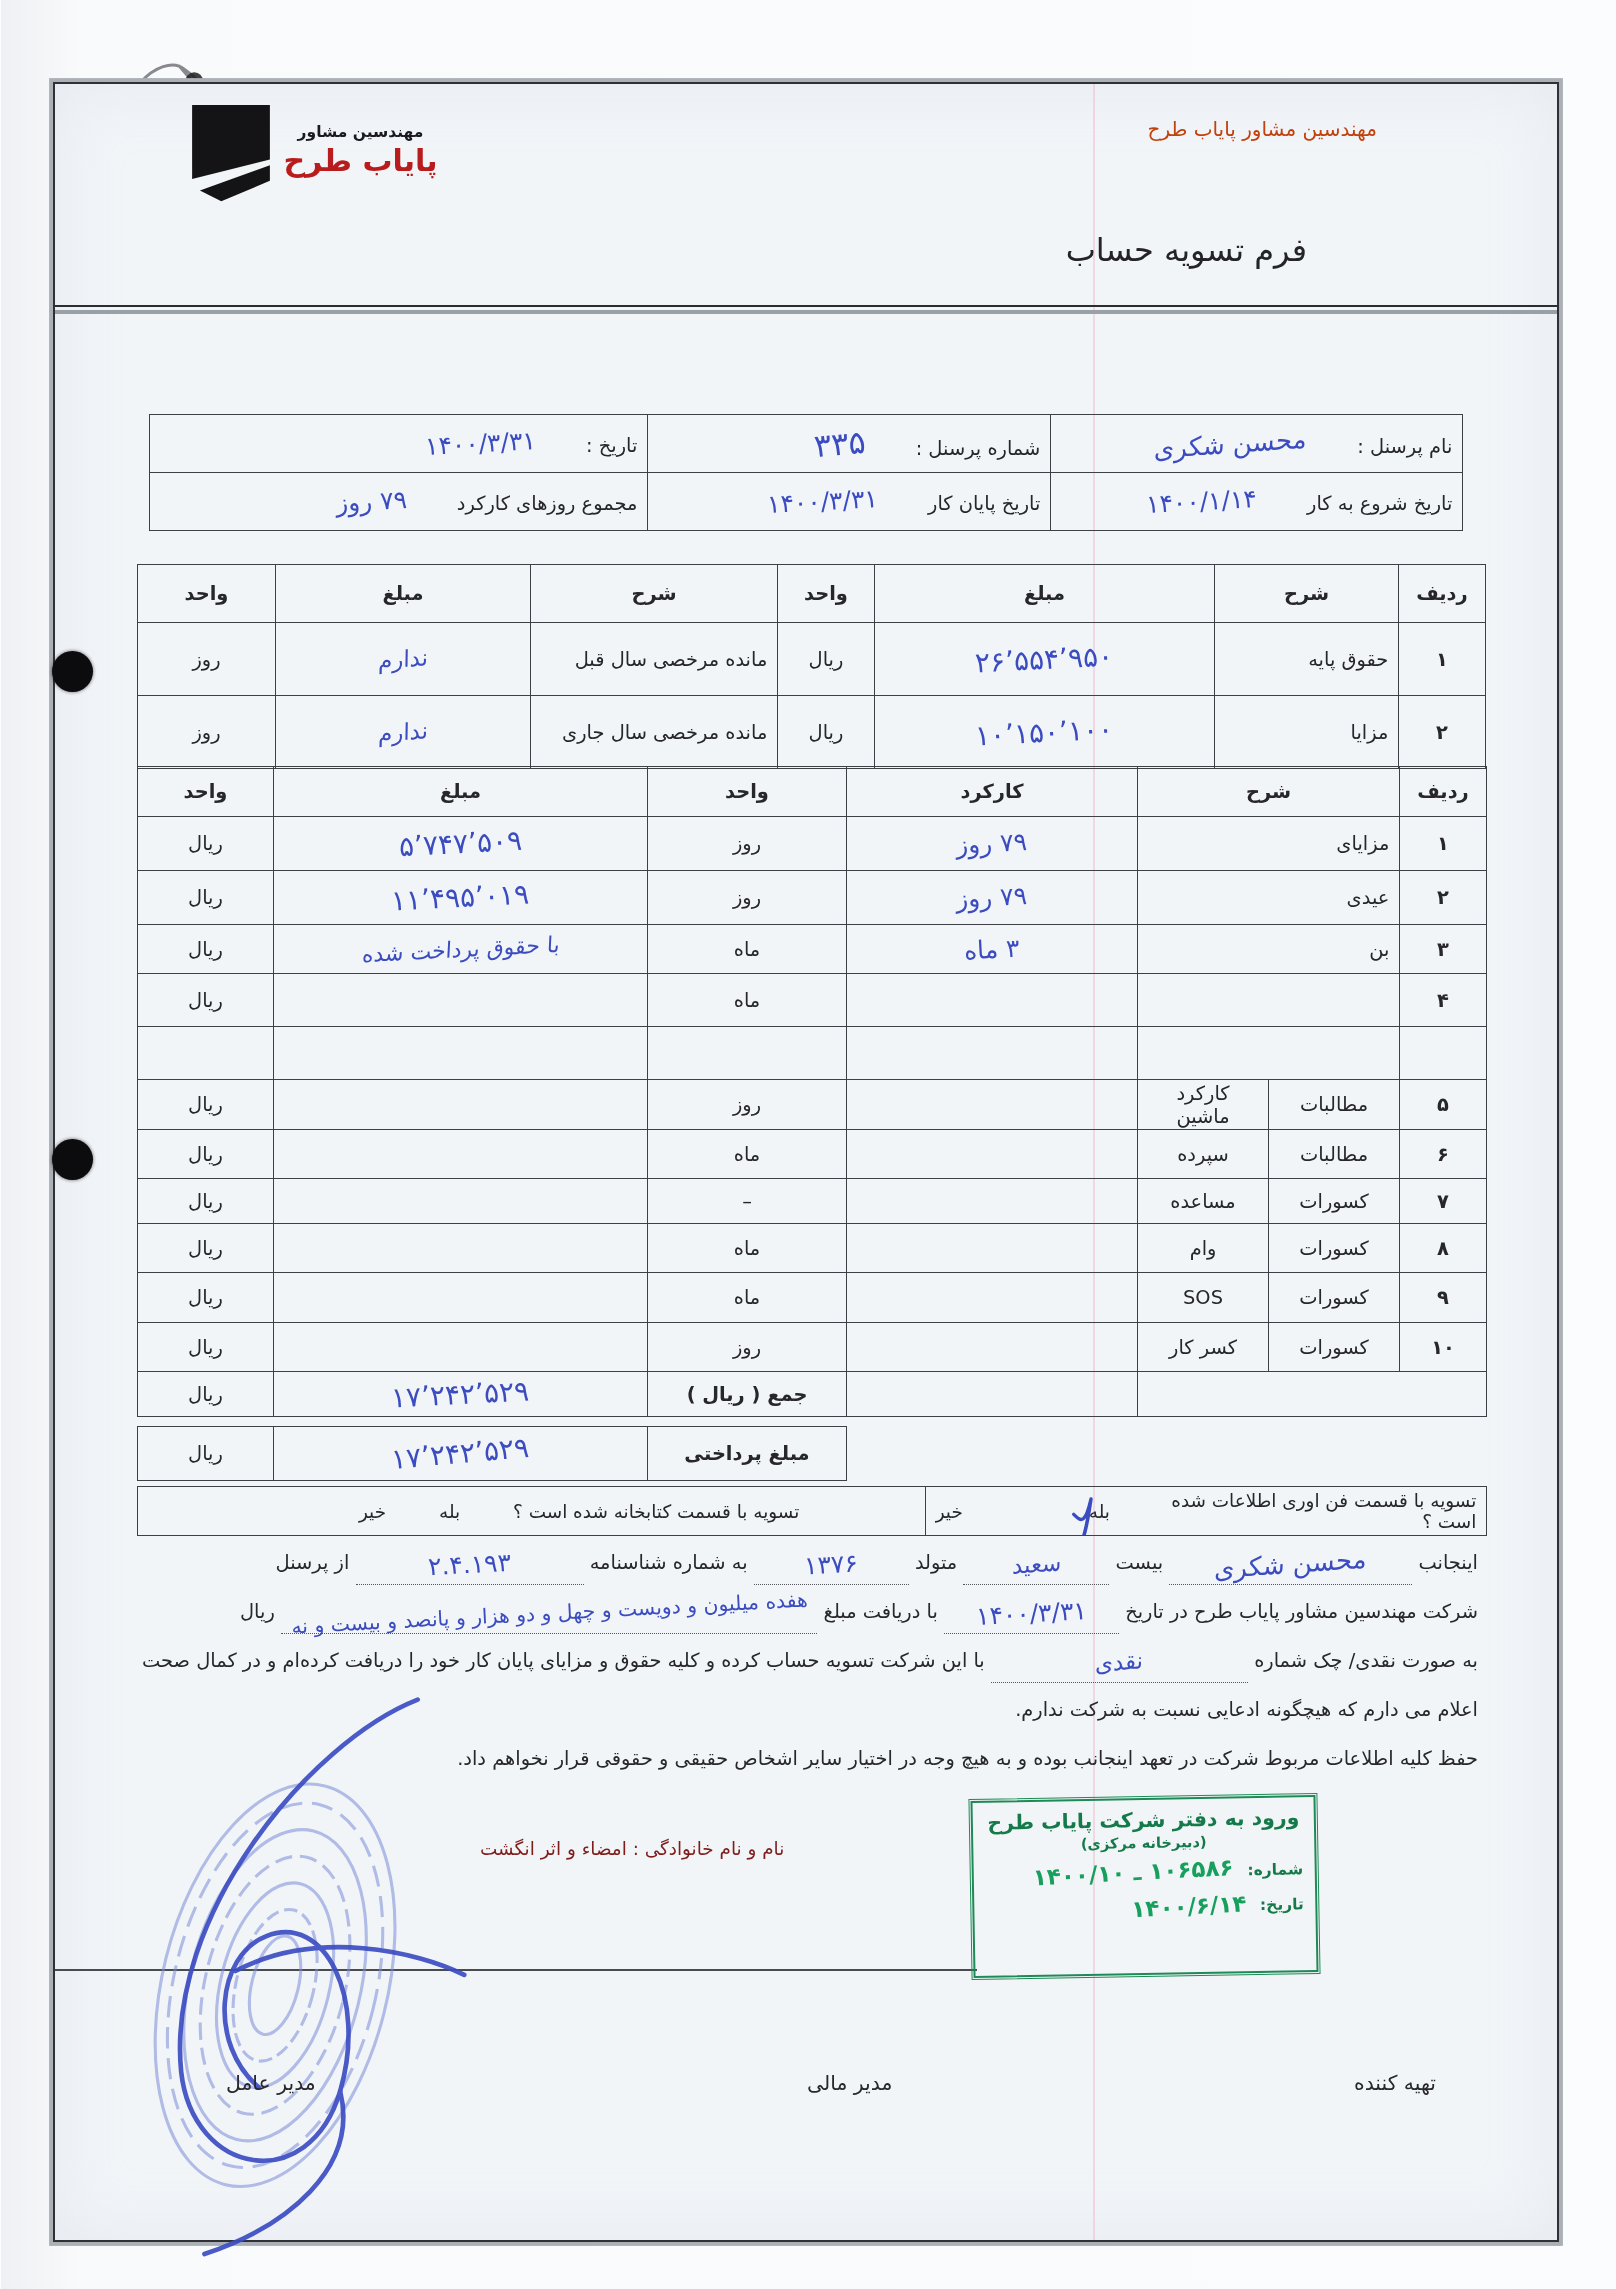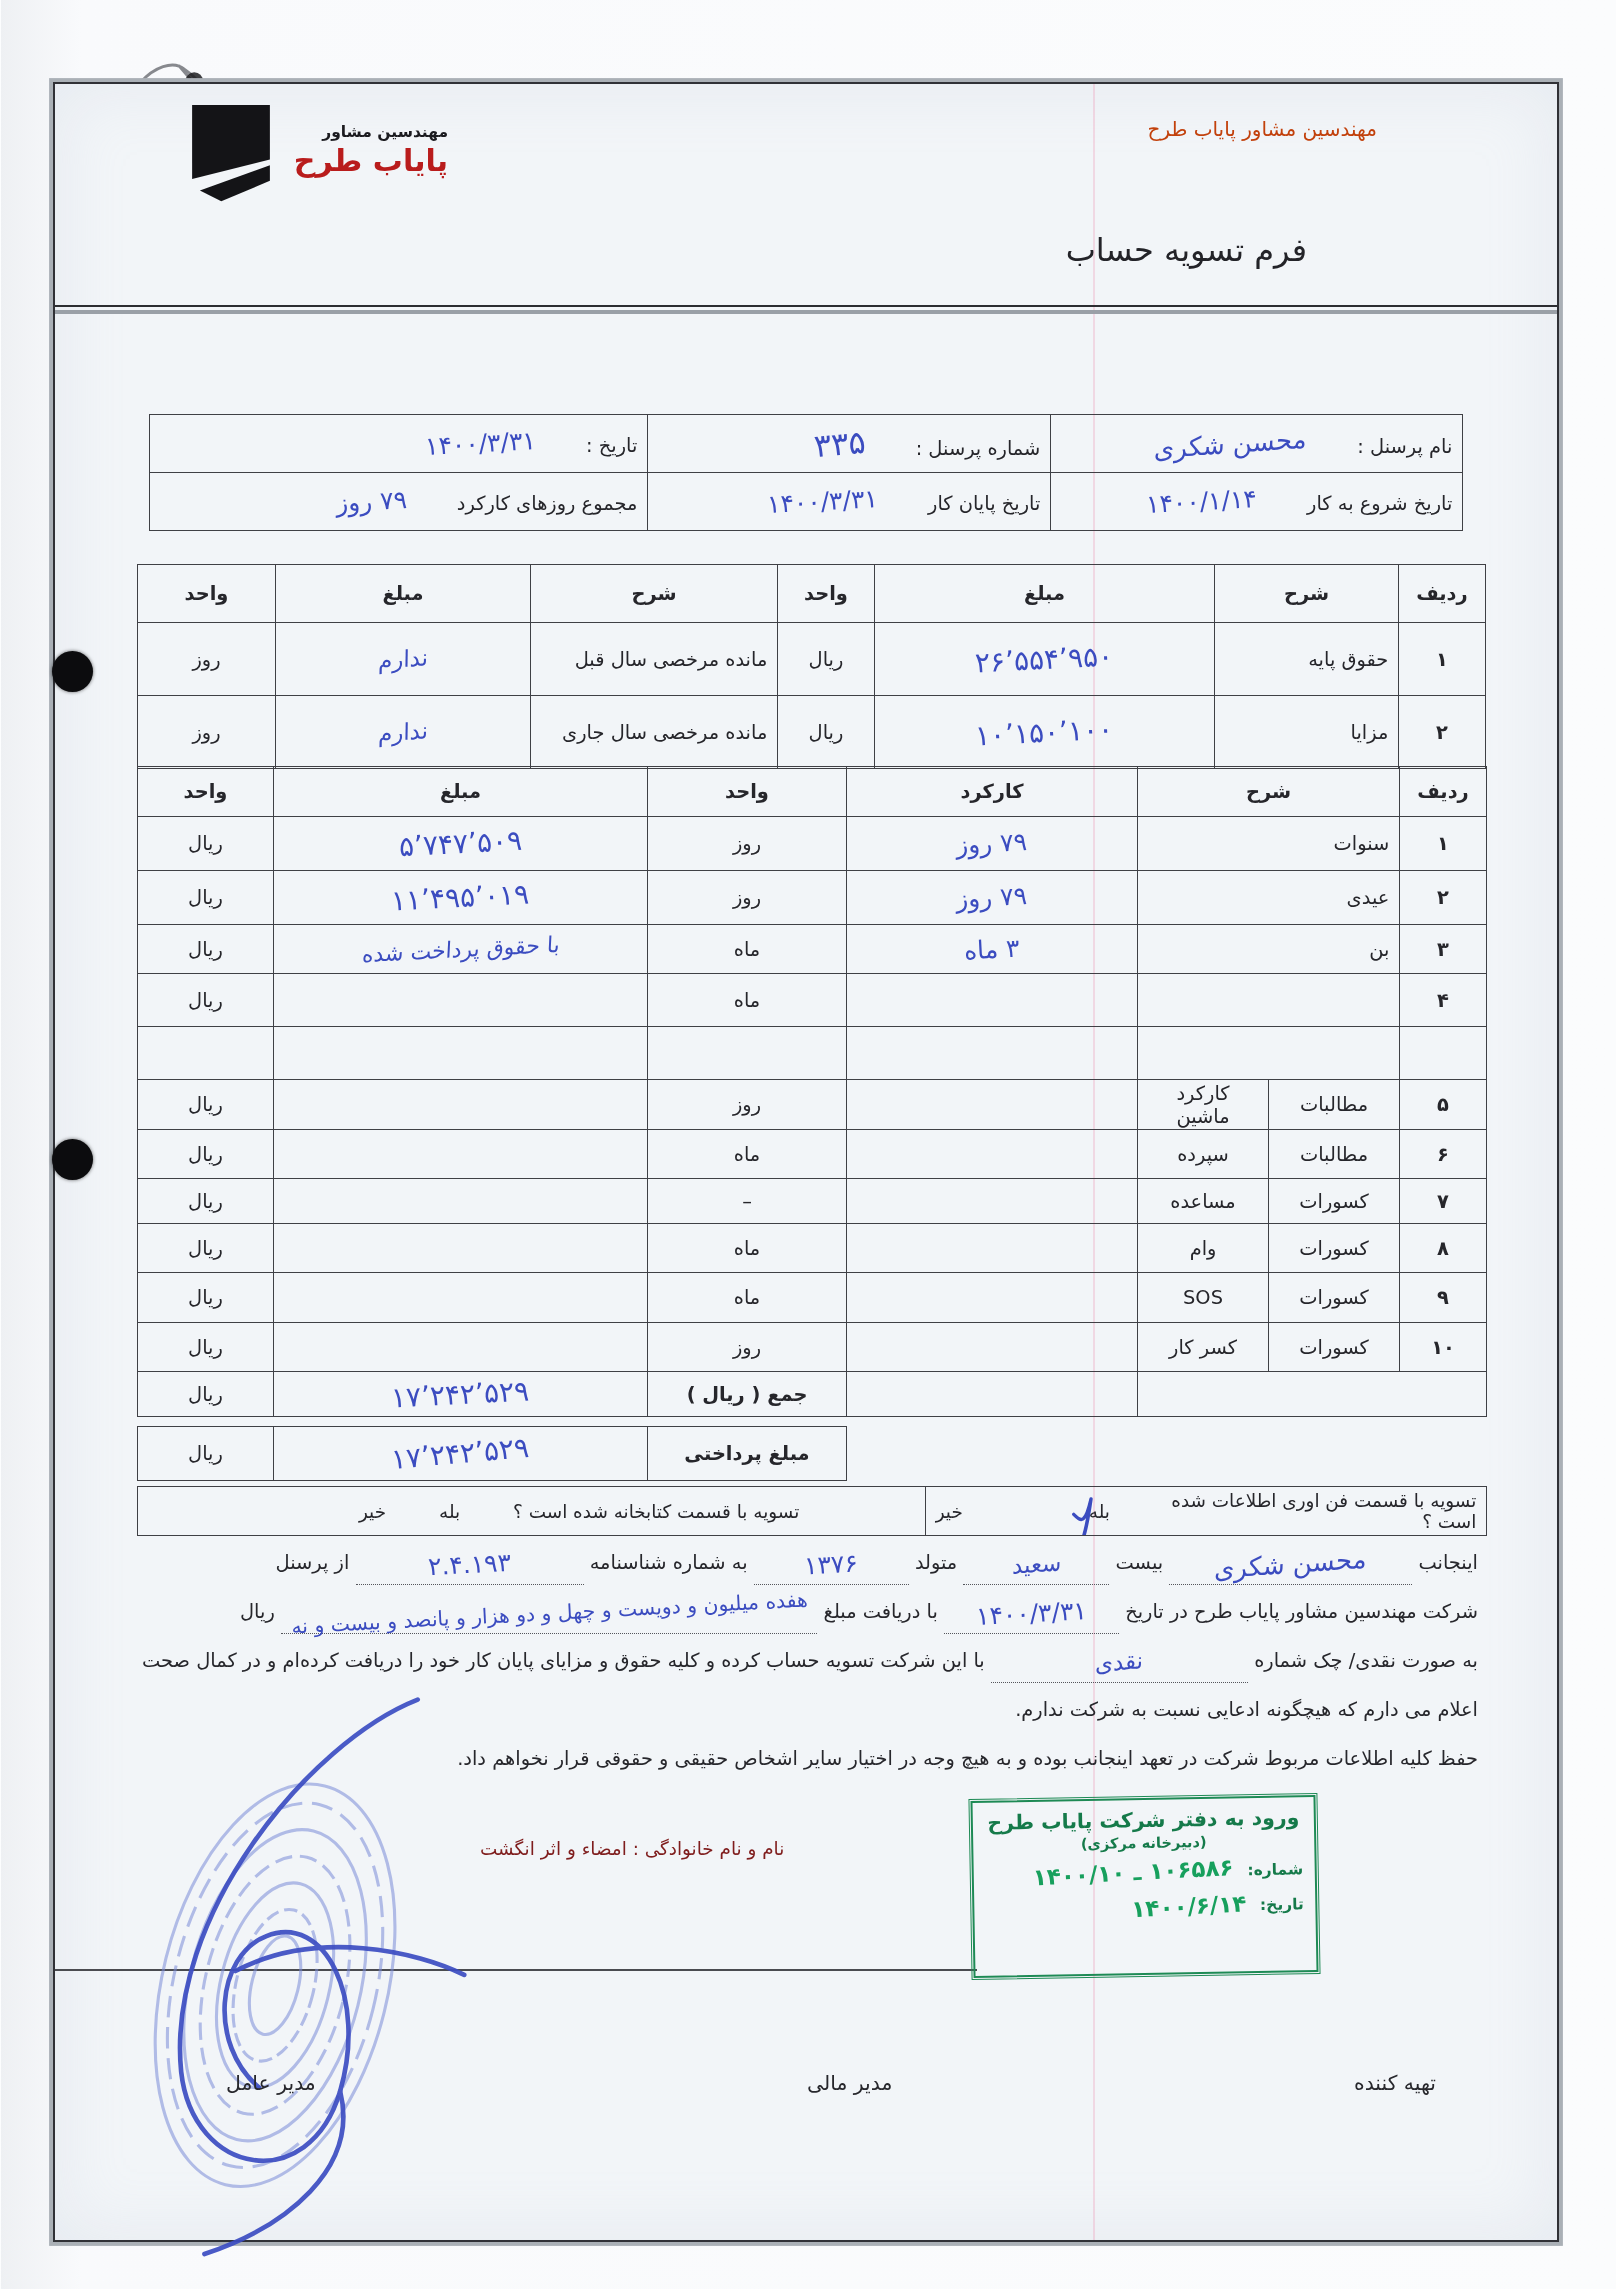--- a/index.html
+++ b/index.html
@@ -27,21 +27,21 @@
   .hole1 { top:567px; } .hole2 { top:1055px; }
   .pink-line { position:absolute; left:1038px; top:0; width:1.9px; height:100%;
     background:rgba(238,140,172,.28); }
   .section-line { position:absolute; left:0; top:1885px; width:922px; height:1.9px; background:#4a4b50; }
 
   
   .hdr { position:absolute; left:0; top:0; width:100%; height:223px;
     border-bottom:2.9px solid #2c2d31; }
   .hdr::after { content:""; position:absolute; left:0; bottom:-8.7px; width:100%; height:3.9px; background:#9aa0a7; }
   .logo-mark { position:absolute; left:137px; top:21.3px; }
-  .logo-txt { position:absolute; left:218px; top:39px; width:175px; text-align:right; direction:rtl; }
+  .logo-txt { position:absolute; left:218px; top:39px; width:175px; text-align:center; direction:rtl; }
   .logo-small { font-size:15.5px; font-weight:700; letter-spacing:0.5px; color:#1b1b1f; }
   .logo-large { font-size:30px; font-weight:700; color:#b91c1c; margin-top:1.9px; }
   .hdr-company { position:absolute; right:180px; top:33px; font-size:20px; color:#c2410c; }
   .hdr-title   { position:absolute; right:250px; top:147px; font-size:32px; color:#232328; }
 
   
   table.t { position:absolute; border-collapse:collapse; table-layout:fixed; direction:rtl; background:transparent; }
   table.t td { border:1.9px solid #3f4045; font-size:19.4px; padding:0 9.7px; vertical-align:middle; overflow:hidden; }
   td.c { text-align:center; }
   td.r { text-align:right; }
@@ -229,21 +229,21 @@
           <tr class="th" style="height:50px">
         <td>ردیف</td>
         <td colspan="2">شرح</td>
         <td>کارکرد</td>
         <td>واحد</td>
         <td>مبلغ</td>
         <td>واحد</td>
       </tr>
       <tr style="height:54px">
         <td class="no">۱</td>
-        <td colspan="2" class="r">سنوات</td>
+        <td colspan="2" class="r">مزایای</td>
         <td class="c"><span class="hw hw-days">۷۹ روز</span></td>
         <td class="c">روز</td>
         <td class="c"><span class="hw hw-num">۵٬۷۴۷٬۵۰۹</span></td>
         <td class="c">ریال</td>
       </tr>
       <tr style="height:54px">
         <td class="no">۲</td>
         <td colspan="2" class="r">عیدی</td>
         <td class="c"><span class="hw hw-days">۷۹ روز</span></td>
         <td class="c">روز</td>

